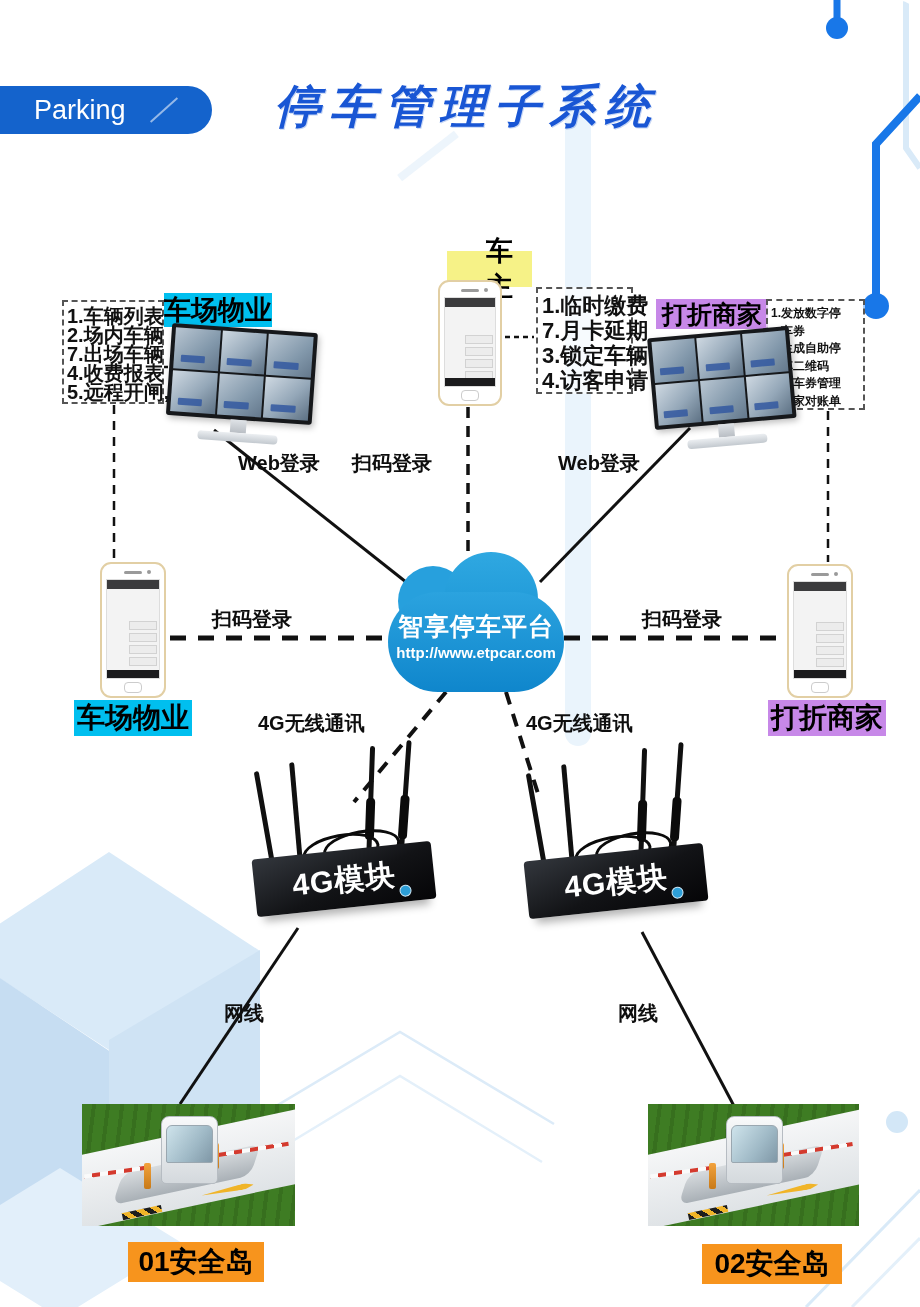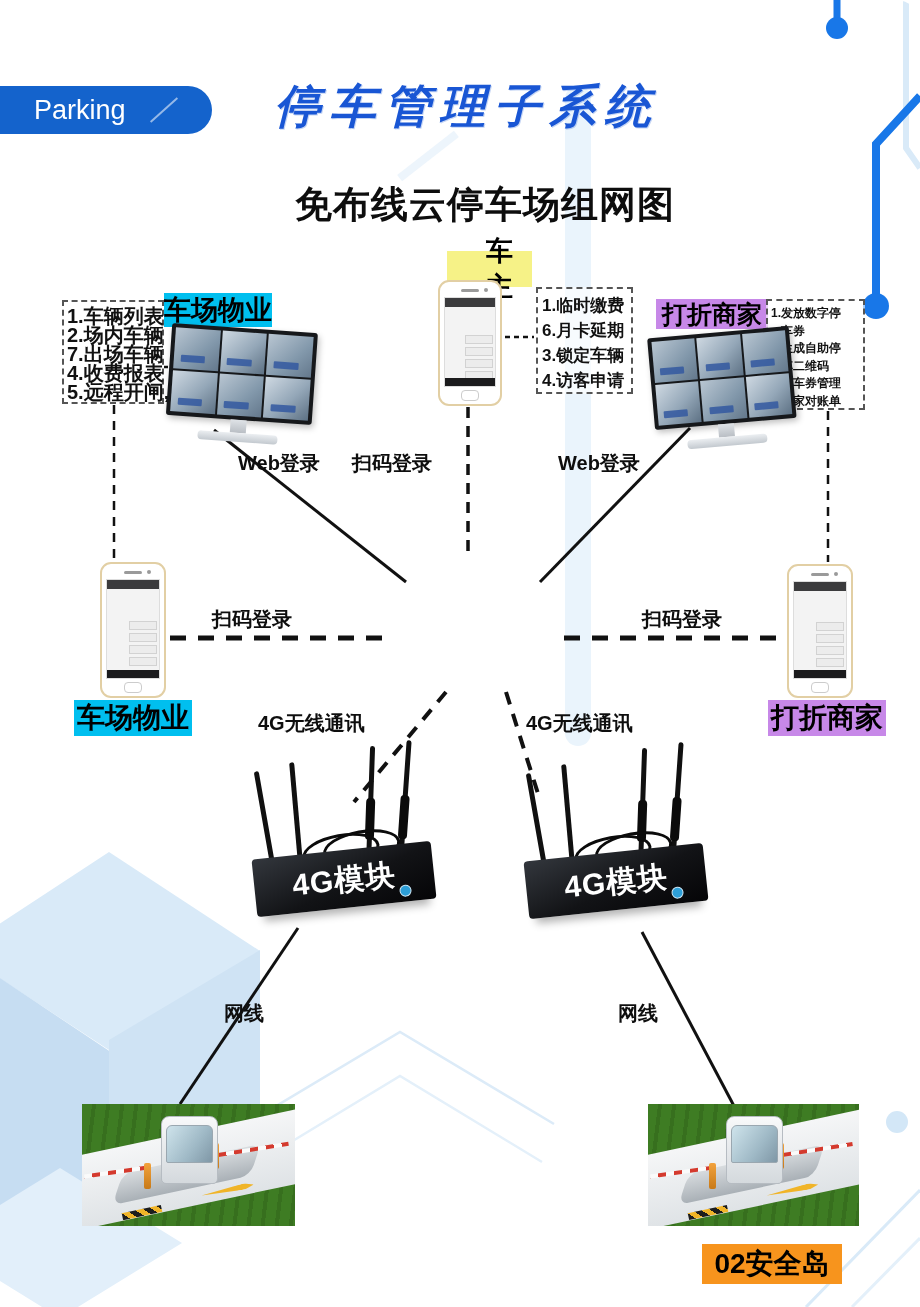--- a/index.html
+++ b/index.html
@@ -38,21 +38,21 @@
   .tag-merch-top{left:656px;top:299px;width:112px;height:30px;background:#C788E8;font-size:25px;}
   .tag-prop-bot{left:74px;top:700px;width:118px;height:36px;background:#00BFEF;font-size:28px;}
   .tag-merch-bot{left:768px;top:700px;width:118px;height:36px;background:#C788E8;font-size:28px;}
   .tag-isl-left{left:128px;top:1242px;width:136px;height:40px;background:#F7941D;font-size:28px;z-index:5;}
   .tag-isl-right{left:702px;top:1244px;width:140px;height:40px;background:#F7941D;font-size:28px;z-index:5;}
 
   
   .fbox{border:2px dashed #555;font-weight:bold;color:#111;box-sizing:border-box;z-index:5;background:rgba(255,255,255,.6);}
   .fbox .fl{white-space:pre;}
   .fbox-prop{left:62px;top:300px;width:102px;height:104px;padding:5px 3px;font-size:20px;line-height:19px;text-align:center;}
-  .fbox-owner{left:536px;top:287px;width:97px;height:107px;padding:4px 4px;font-size:17px;line-height:25px;}
+  .fbox-owner{left:536px;top:287px;width:97px;height:107px;padding:4px 4px;font-size:22px;line-height:25px;}
   .fbox-merch{left:766px;top:299px;width:99px;height:111px;padding:4px 3px;font-size:12px;line-height:17.5px;}
 
   
   .phone{background:#fff;border:2px solid #E2CFA4;border-radius:11px;box-sizing:border-box;z-index:5;}
   .p-speaker{position:absolute;top:7px;left:50%;transform:translateX(-50%);width:18px;height:3px;background:#9a9a9a;border-radius:2px;}
   .p-dot{position:absolute;top:6px;margin-left:14px;left:50%;width:4px;height:4px;border-radius:50%;background:#9a9a9a;}
   .p-screen{position:absolute;left:4px;right:4px;top:15px;bottom:17px;background:#f3f3f3;border:1px solid #ddd;overflow:hidden;}
   .p-appbar{height:9px;background:#3b3b3d;}
   .p-btns{position:absolute;right:2px;top:42%;display:flex;flex-direction:column;gap:3px;}
   .p-btn{width:26px;height:7px;background:#ececec;border:1px solid #d2d2d2;}
@@ -168,41 +168,40 @@
     <line x1="564" y1="638" x2="784" y2="638" stroke="#111" stroke-width="5" stroke-dasharray="16 12"></line>
     <line x1="446" y1="692" x2="354" y2="802" stroke="#111" stroke-width="4" stroke-dasharray="13 10"></line>
     <line x1="506" y1="692" x2="540" y2="800" stroke="#111" stroke-width="4" stroke-dasharray="13 10"></line>
   </svg>
 
   <div class="abs badge">
     <span>Parking</span>
     <span class="badge-slash"></span>
   </div>
   <div class="abs title">停车管理子系统</div>
-  <div class="abs subtitle">免布线云停车场组网图</div>
 
   <div class="abs tag tag-owner">车主</div>
   <div class="abs phone phone-owner">
     <div class="p-speaker"></div>
     <div class="p-dot"></div>
     <div class="p-screen">
       <div class="p-appbar"></div>
       <div class="p-btns">
         <div class="p-btn"></div>
           <div class="p-btn"></div>
         <div class="p-btn"></div>
           <div class="p-btn"></div>
       </div>
       <div class="p-nav"></div>
     </div>
     <div class="p-home"></div>
   </div>
   <div class="abs fbox fbox-owner">
     <div class="fl">1.临时缴费</div>
-    <div class="fl">6.月卡延期</div>
+    <div class="fl">7.月卡延期</div>
     <div class="fl">3.锁定车辆</div>
     <div class="fl">4.访客申请</div>
   </div>
 
   <div class="abs fbox fbox-prop">
     <div class="fl">1.车辆列表</div>
     <div class="fl">2.场内车辆</div>
     <div class="fl">7.出场车辆</div>
     <div class="fl">4.收费报表</div>
     <div class="fl">5.远程开闸,计费</div>
@@ -240,20 +239,27 @@
         <div class="m-cell"></div>
           <div class="m-cell"></div>
         <div class="m-cell"></div>
           <div class="m-cell"></div>
       </div>
     </div>
     <div class="m-neck"></div>
     <div class="m-base"></div>
   </div>
 
+  <div class="abs cloud">
+    <div class="cloud-b1"></div>
+    <div class="cloud-b2"></div>
+    <div class="cloud-base"></div>
+    <div class="cloud-name">智享停车平台</div>
+    <div class="cloud-url">http://www.etpcar.com</div>
+  </div>
 
   <div class="elabel lbl-web-left">Web登录</div>
   <div class="elabel lbl-scan-top">扫码登录</div>
   <div class="elabel lbl-web-right">Web登录</div>
   <div class="elabel lbl-scan-left">扫码登录</div>
   <div class="elabel lbl-scan-right">扫码登录</div>
   <div class="elabel lbl-4g-left">4G无线通讯</div>
   <div class="elabel lbl-4g-right">4G无线通讯</div>
   <div class="elabel lbl-cable-left">网线</div>
   <div class="elabel lbl-cable-right">网线</div>
@@ -321,20 +327,21 @@
     <div class="g-arm-l"></div>
     <div class="g-arm-r"></div>
     <div class="g-post p1"></div>
     <div class="g-post p2"></div>
     <div class="g-booth">
       <div class="g-glass"></div>
     </div>
     <div class="g-arrow"></div>
     <div class="g-hazard"></div>
   </div>
+  <div class="abs tag tag-isl-left">01安全岛</div>
 
   <div class="abs gate gate-right">
     <div class="g-road"></div>
     <div class="g-island"></div>
     <div class="g-arm-l"></div>
     <div class="g-arm-r"></div>
     <div class="g-post p1"></div>
     <div class="g-post p2"></div>
     <div class="g-booth">
       <div class="g-glass"></div>

